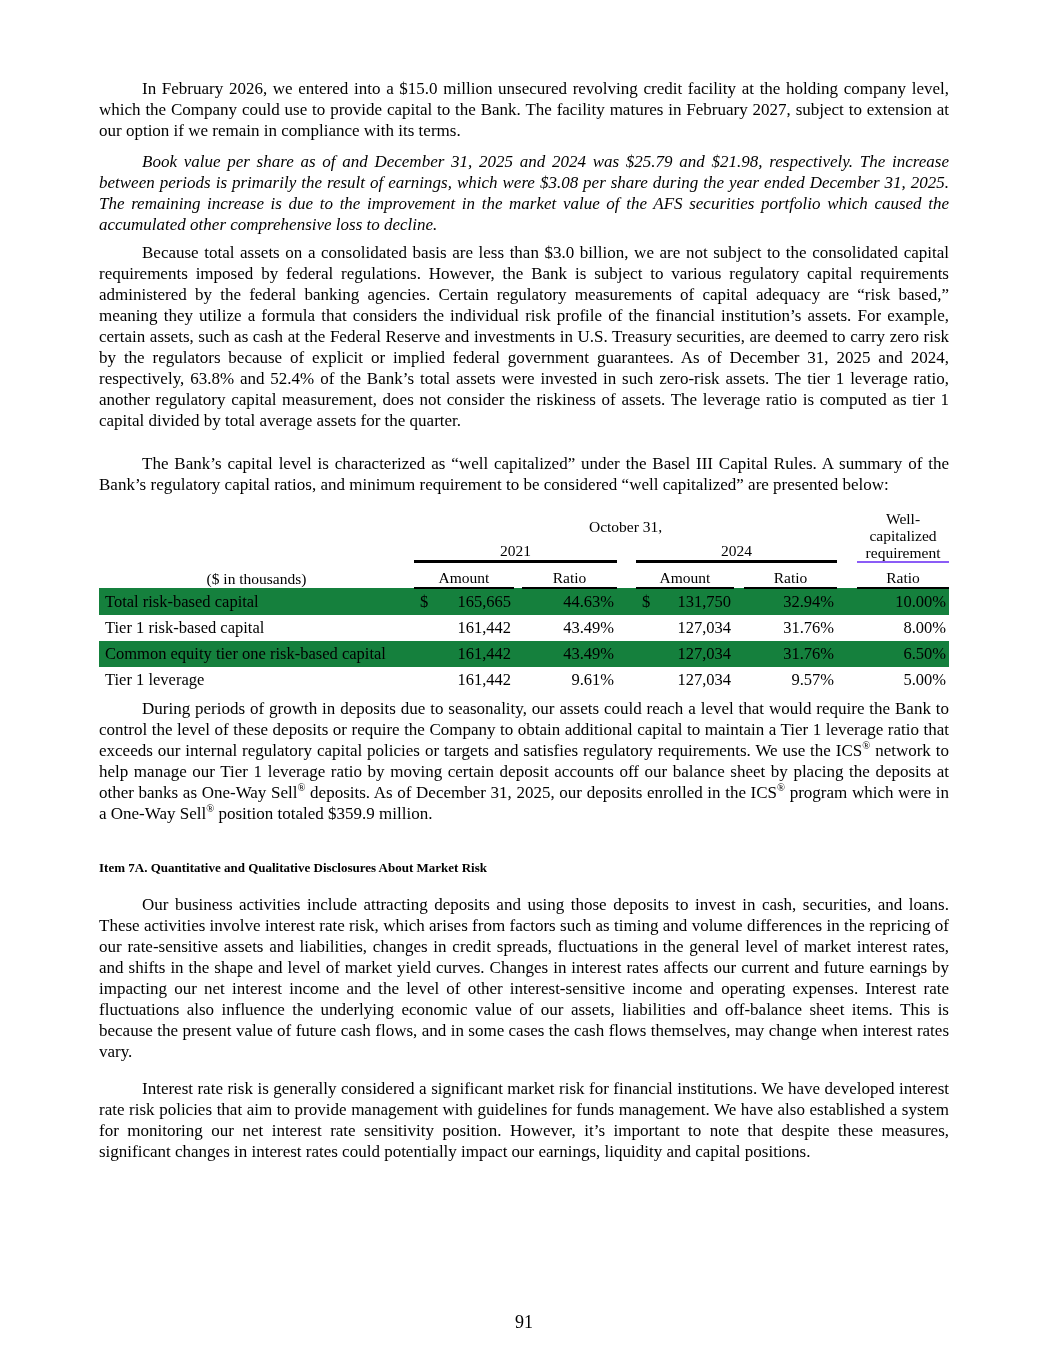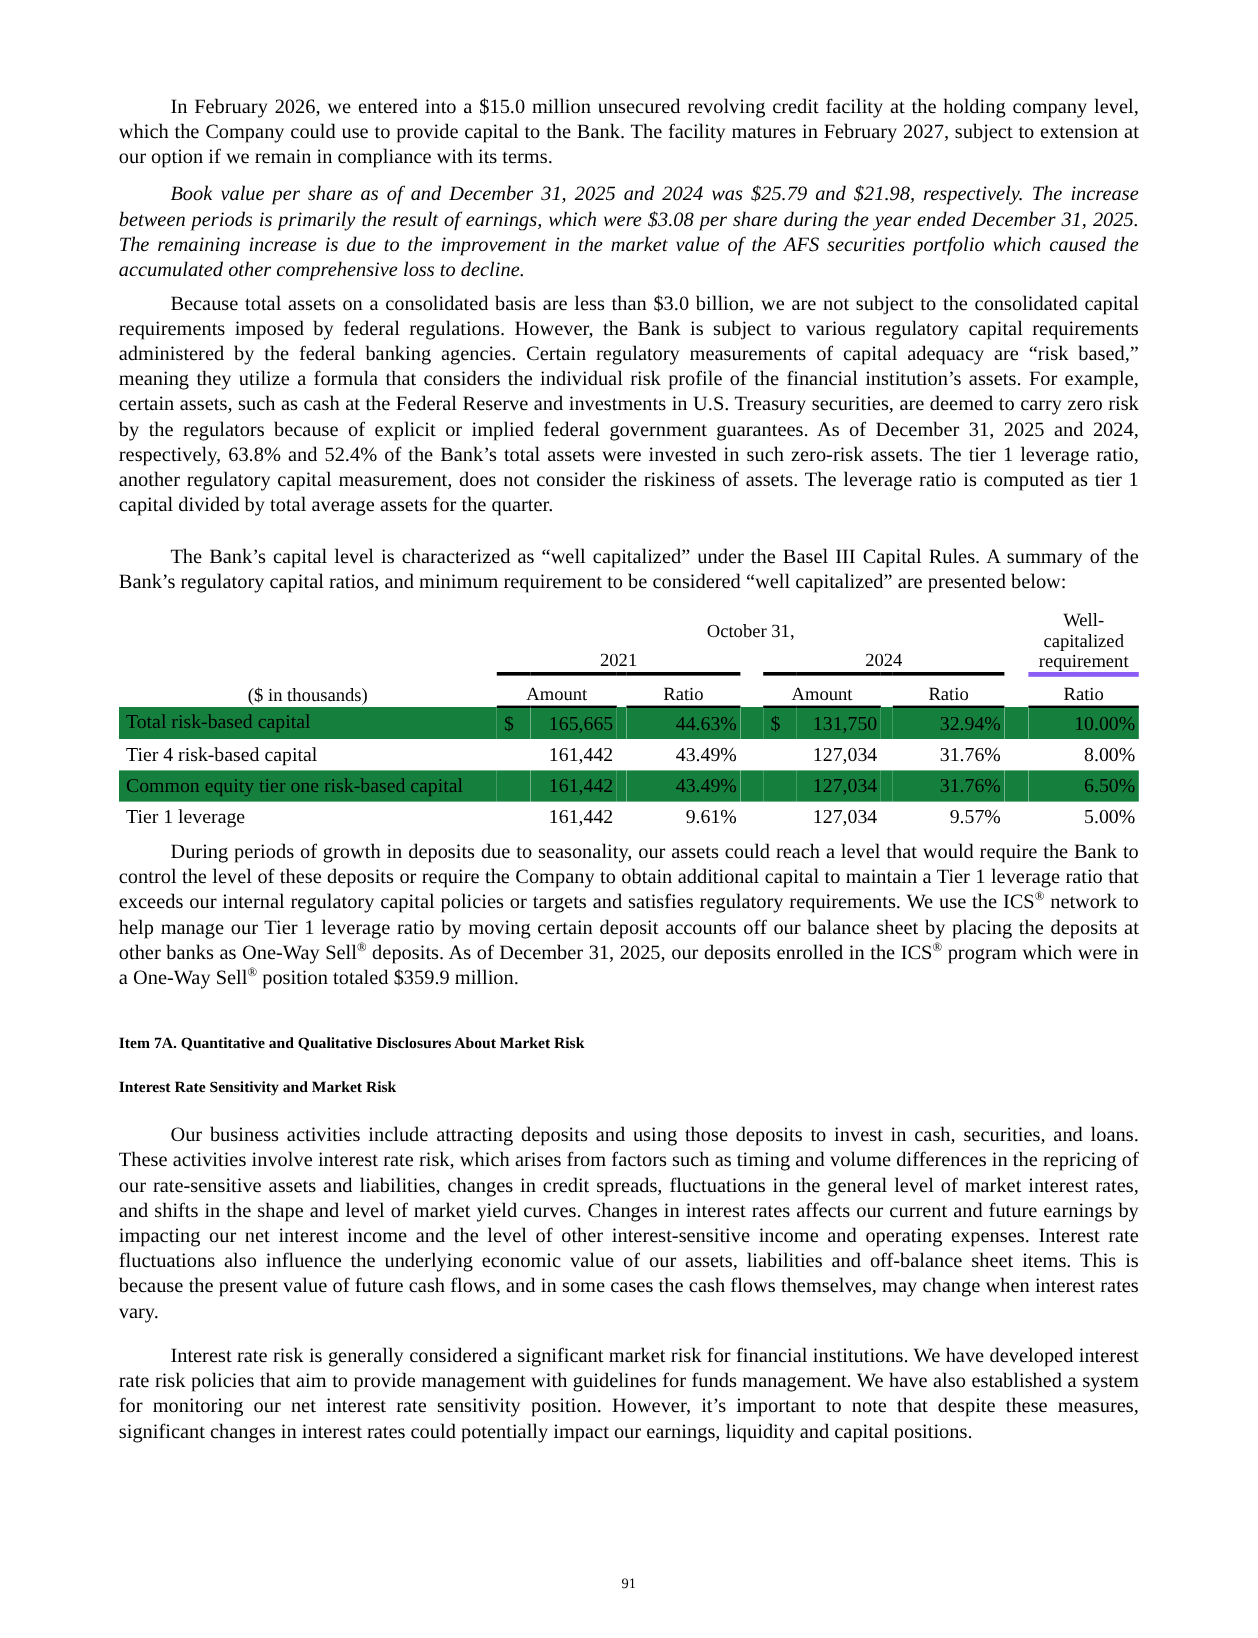--- a/index.html
+++ b/index.html
@@ -23,34 +23,34 @@
   table.cap {
     border-collapse:collapse; table-layout:fixed; width:850px;
     margin:13px 0 5px 0;
   }
   table.cap th, table.cap td { padding:0; font-weight:normal; overflow:hidden; white-space:nowrap; }
   .th-bold { font-weight:bold; font-size:15.5px; }
   tr.hA th, tr.hA td { height:28px; vertical-align:bottom; }
   tr.hB th, tr.hB td { height:24px; vertical-align:bottom; }
   tr.hC th, tr.hC td { height:24px; vertical-align:bottom; }
   .date-span { text-align:center; padding-bottom:3px; }
-  .wellcap { text-align:center; line-height:17px; border-bottom:4px solid #8b5cf6; padding-bottom:2px; }
+  .wellcap { text-align:center; line-height:17px; border-bottom:2px solid #8b5cf6; padding-bottom:2px; }
   .yr { text-align:center; border-bottom:3px solid #000; padding-bottom:2px; }
   .subrule { border-bottom:2px solid #000; }
   .ctr { text-align:center; padding-bottom:2px; }
   .lblhdr { text-align:center; padding-bottom:2px; }
   tr.data td { height:26px; vertical-align:middle; font-size:16.5px; }
   tr.data td.rowlabel { text-align:left; padding-left:6px; }
   tr.data td.dollar { text-align:left; padding-left:6px; }
   tr.data td.num { text-align:right; padding-right:3px; }
   tr.shaded td { background:#15803d; }
 
   .page-num {
     position:absolute; top:1312px; left:0; width:1048px;
-    text-align:center; font-size:12px;
+    text-align:center; font-size:18px;
   }
 </style>
 </head>
 <body>
 
 <div class="content">
 
 
   <p class="indent mb-para">In February 2026, we entered into a $15.0 million unsecured revolving credit facility at the holding company level, which the Company could use to provide capital to the Bank. The facility matures in February 2027, subject to extension at our option if we remain in compliance with its terms.</p>
 
@@ -113,21 +113,21 @@
       <td class="num">44.63%</td>
       <td></td>
       <td class="dollar">$</td>
       <td class="num">131,750</td>
       <td></td>
       <td class="num">32.94%</td>
       <td></td>
       <td class="num">10.00%</td>
     </tr>
     <tr class="data">
-      <td class="rowlabel">Tier 4 risk-based capital</td>
+      <td class="rowlabel">Tier 1 risk-based capital</td>
       <td class="dollar"></td>
       <td class="num">161,442</td>
       <td></td>
       <td class="num">43.49%</td>
       <td></td>
       <td class="dollar"></td>
       <td class="num">127,034</td>
       <td></td>
       <td class="num">31.76%</td>
       <td></td>
@@ -161,21 +161,20 @@
       <td></td>
       <td class="num">5.00%</td>
     </tr>
   </tbody>
     </table>
 
   <p class="indent mb-before-h1 reg">During periods of growth in deposits due to seasonality, our assets could reach a level that would require the Bank to control the level of these deposits or require the Company to obtain additional capital to maintain a Tier 1 leverage ratio that exceeds our internal regulatory capital policies or targets and satisfies regulatory requirements. We use the ICS<sup>®</sup> network to help manage our Tier 1 leverage ratio by moving certain deposit accounts off our balance sheet by placing the deposits at other banks as One-Way Sell<sup>®</sup> deposits. As of December 31, 2025, our deposits enrolled in the ICS<sup>®</sup> program which were in a One-Way Sell<sup>®</sup> position totaled $359.9 million.</p>
 
   <h1>Item 7A. Quantitative and Qualitative Disclosures About Market Risk</h1>
 
-  <h2>Interest Rate Sensitivity and Market Risk</h2>
 
   <p class="indent mb-para" style="margin-bottom:16px;">Our business activities include attracting deposits and using those deposits to invest in cash, securities, and loans. These activities involve interest rate risk, which arises from factors such as timing and volume differences in the repricing of our rate-sensitive assets and liabilities, changes in credit spreads, fluctuations in the general level of market interest rates, and shifts in the shape and level of market yield curves. Changes in interest rates affects our current and future earnings by impacting our net interest income and the level of other interest-sensitive income and operating expenses. Interest rate fluctuations also influence the underlying economic value of our assets, liabilities and off-balance sheet items. This is because the present value of future cash flows, and in some cases the cash flows themselves, may change when interest rates vary.</p>
 
   <p class="indent">Interest rate risk is generally considered a significant market risk for financial institutions. We have developed interest rate risk policies that aim to provide management with guidelines for funds management. We have also established a system for monitoring our net interest rate sensitivity position. However, it’s important to note that despite these measures, significant changes in interest rates could potentially impact our earnings, liquidity and capital positions.</p>
 
 </div>
 
 <div class="page-num">91</div>
 
 </body></html>

